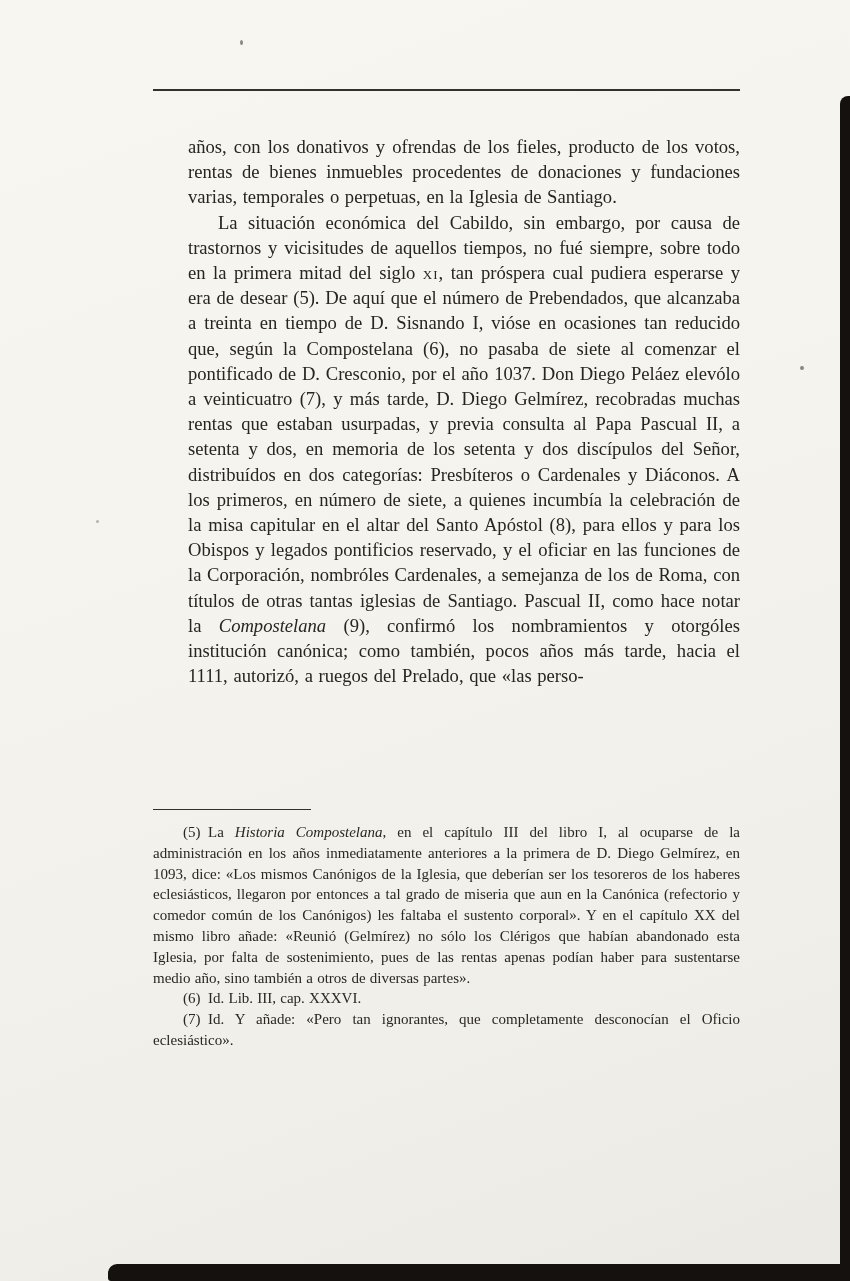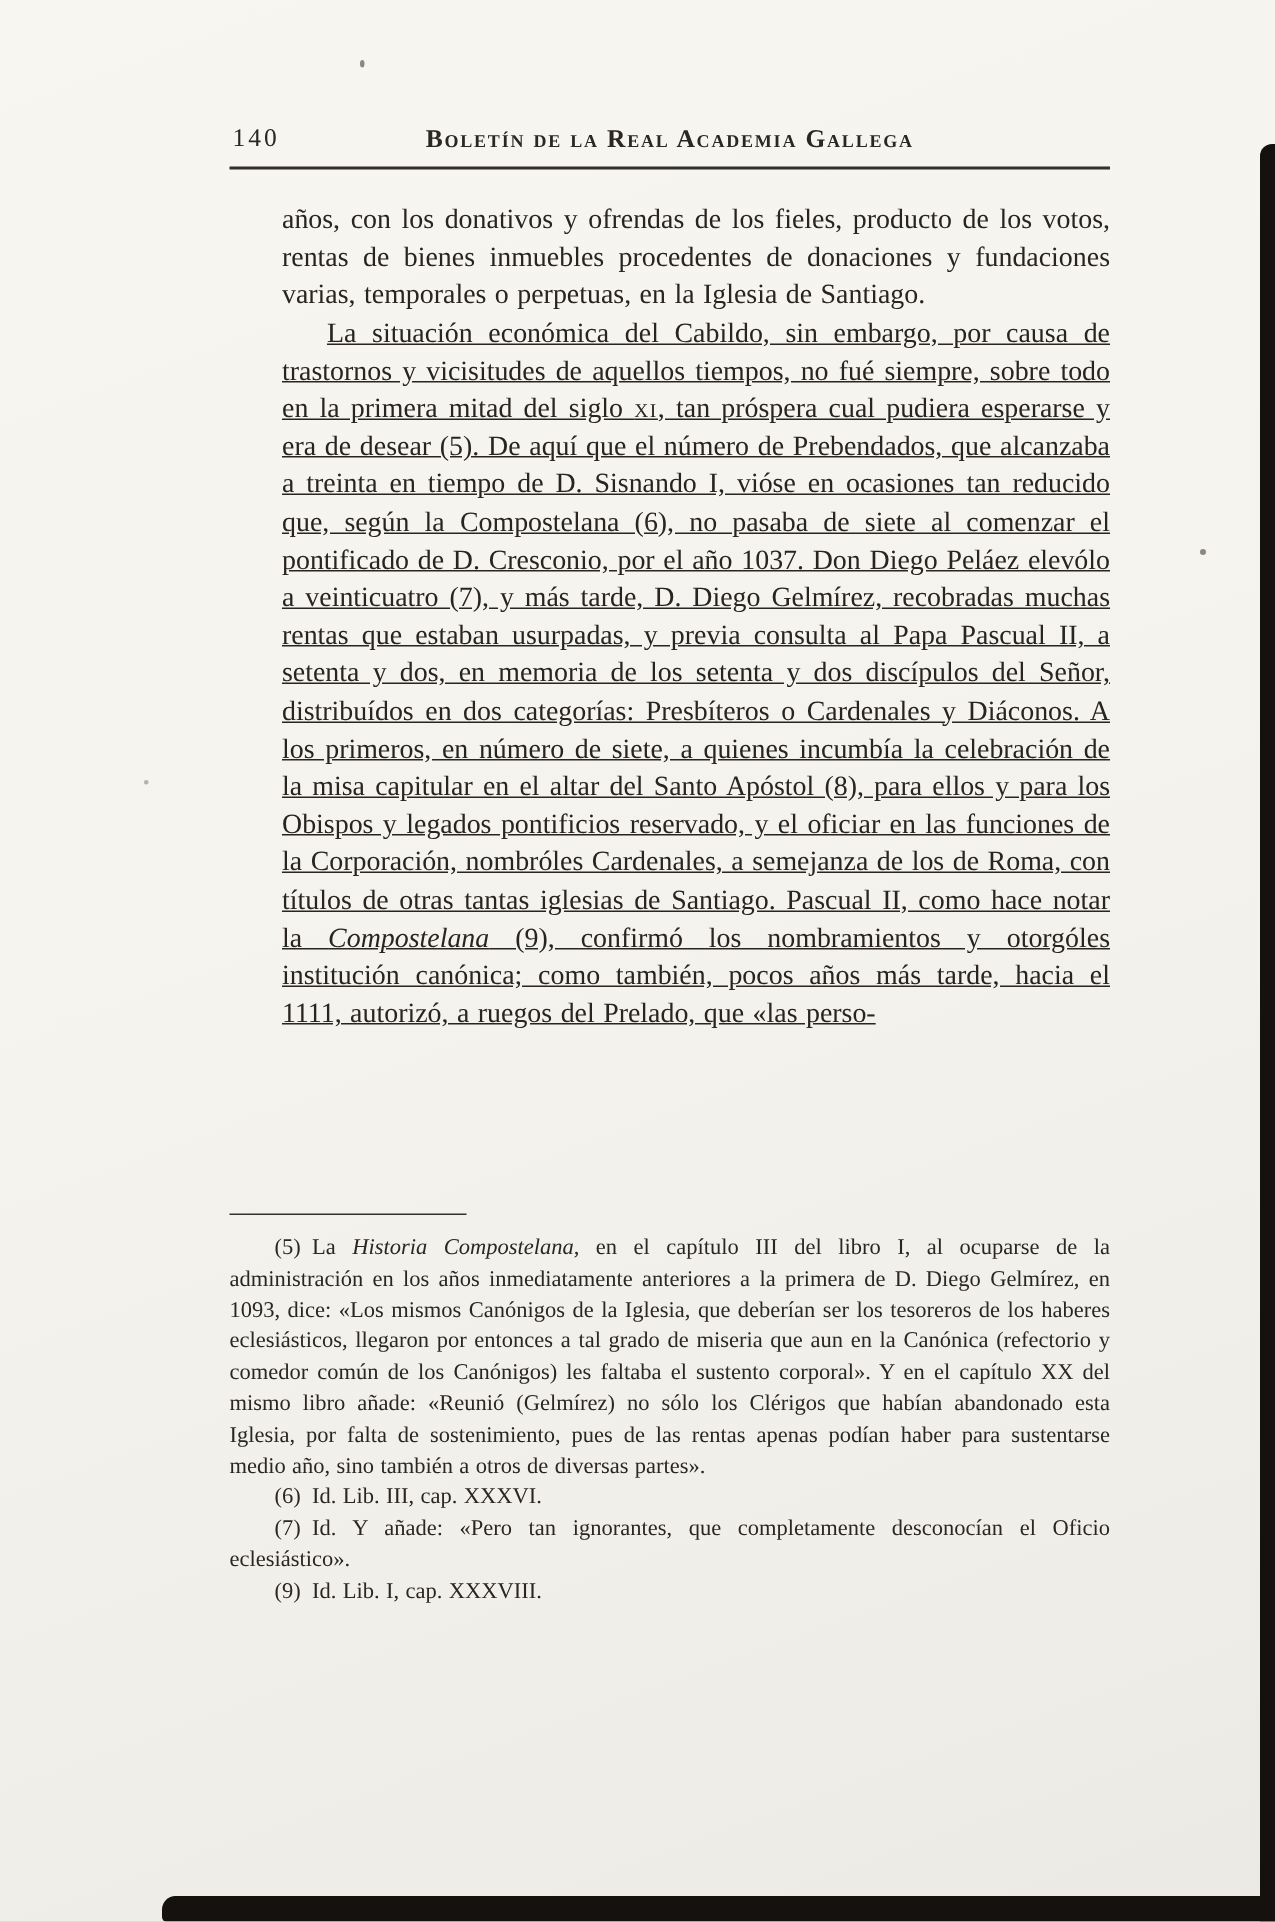--- a/index.html
+++ b/index.html
@@ -60,21 +60,21 @@
     top: 134px;
     width: 587px;
     font-size: 18.6px;
     line-height: 25.2px;
     text-align: justify;
     word-spacing: 1px;
     hyphens: auto;
     color: #29241f;
   }
   .para { text-align: justify; margin-left: 35px; }
-  .para.indent { text-indent: 30px; text-decoration: underline; }
+  .para.indent { text-indent: 30px; }
   .seg-italic { font-style: italic; }
   .seg-smallcaps { font-variant: small-caps; letter-spacing: 1px; }
 
   
   .footnote-rule {
     position: absolute;
     left: 153px;
     top: 809px;
     width: 158px;
     border-top: 1.5px solid #35302a;
@@ -120,39 +120,34 @@
   .speck-1 { left: 800px; top: 366px; width: 4px; height: 4px; }
   .speck-2 { left: 240px; top: 40px;  width: 3px; height: 5px; }
   .speck-3 { left: 96px;  top: 520px; width: 3px; height: 3px; opacity: .6; }
 </style>
 </head>
 <body>
 
 <div class="page">
 
   <header class="header">
-    <div class="header-row">
-      <span class="page-number">140</span>
-      <span class="journal-title">Boletín de la Real Academia Gallega</span>
-    </div>
     <div class="header-rule"></div>
   </header>
 
   <main class="body-text">
     <p class="para"><span>años, con los donativos y ofrendas de los fieles, producto de los votos, rentas de bienes inmuebles procedentes de donaciones y fundaciones varias, temporales o perpetuas, en la Iglesia de Santiago.</span></p>
     <p class="para indent"><span>La situación económica del Cabildo, sin embargo, por causa de trastornos y vicisitudes de aquellos tiempos, no fué siempre, sobre todo en la primera mitad del siglo </span><span class="seg-smallcaps">xi</span><span>, tan próspera cual pudiera esperarse y era de desear (5). De aquí que el número de Prebendados, que alcanzaba a treinta en tiempo de D. Sisnando I, vióse en ocasiones tan reducido que, según la Compostelana (6), no pasaba de siete al comenzar el pontificado de D. Cresconio, por el año 1037. Don Diego Peláez elevólo a veinticuatro (7), y más tarde, D. Diego Gelmírez, recobradas muchas rentas que estaban usurpadas, y previa consulta al Papa Pascual II, a setenta y dos, en memoria de los setenta y dos discípulos del Señor, distribuídos en dos categorías: Presbíteros o Cardenales y Diáconos. A los primeros, en número de siete, a quienes incumbía la celebración de la misa capitular en el altar del Santo Apóstol (8), para ellos y para los Obispos y legados pontificios reservado, y el oficiar en las funciones de la Corporación, nombróles Cardenales, a semejanza de los de Roma, con títulos de otras tantas iglesias de Santiago. Pascual II, como hace notar la </span><span class="seg-italic">Compostelana</span><span> (9), confirmó los nombramientos y otorgóles institución canónica; como también, pocos años más tarde, hacia el 1111, autorizó, a ruegos del Prelado, que «las perso-</span></p>
   </main>
 
   <div class="footnote-rule"></div>
 
   <section class="footnotes">
     <p class="footnote"><span>(5) La </span><span class="seg-italic">Historia Compostelana</span><span>, en el capítulo III del libro I, al ocuparse de la administración en los años inmediatamente anteriores a la primera de D. Diego Gelmírez, en 1093, dice: «Los mismos Canónigos de la Iglesia, que deberían ser los tesoreros de los haberes eclesiásticos, llegaron por entonces a tal grado de miseria que aun en la Canónica (refectorio y comedor común de los Canónigos) les faltaba el sustento corporal». Y en el capítulo XX del mismo libro añade: «Reunió (Gelmírez) no sólo los Clérigos que habían abandonado esta Iglesia, por falta de sostenimiento, pues de las rentas apenas podían haber para sustentarse medio año, sino también a otros de diversas partes».</span></p>
     <p class="footnote"><span>(6) Id. Lib. III, cap. XXXVI.</span></p>
     <p class="footnote"><span>(7) Id. Y añade: «Pero tan ignorantes, que completamente desconocían el Oficio eclesiástico».</span></p>
-    <p class="footnote"><span>(9) Id. Lib. I, cap. XXXVIII.</span></p>
   </section>
 
   <div class="artifact-right"></div>
   <div class="artifact-bottom"></div>
   <div class="speck speck-1"></div>
   <div class="speck speck-2"></div>
   <div class="speck speck-3"></div>
 
 </div>
 

